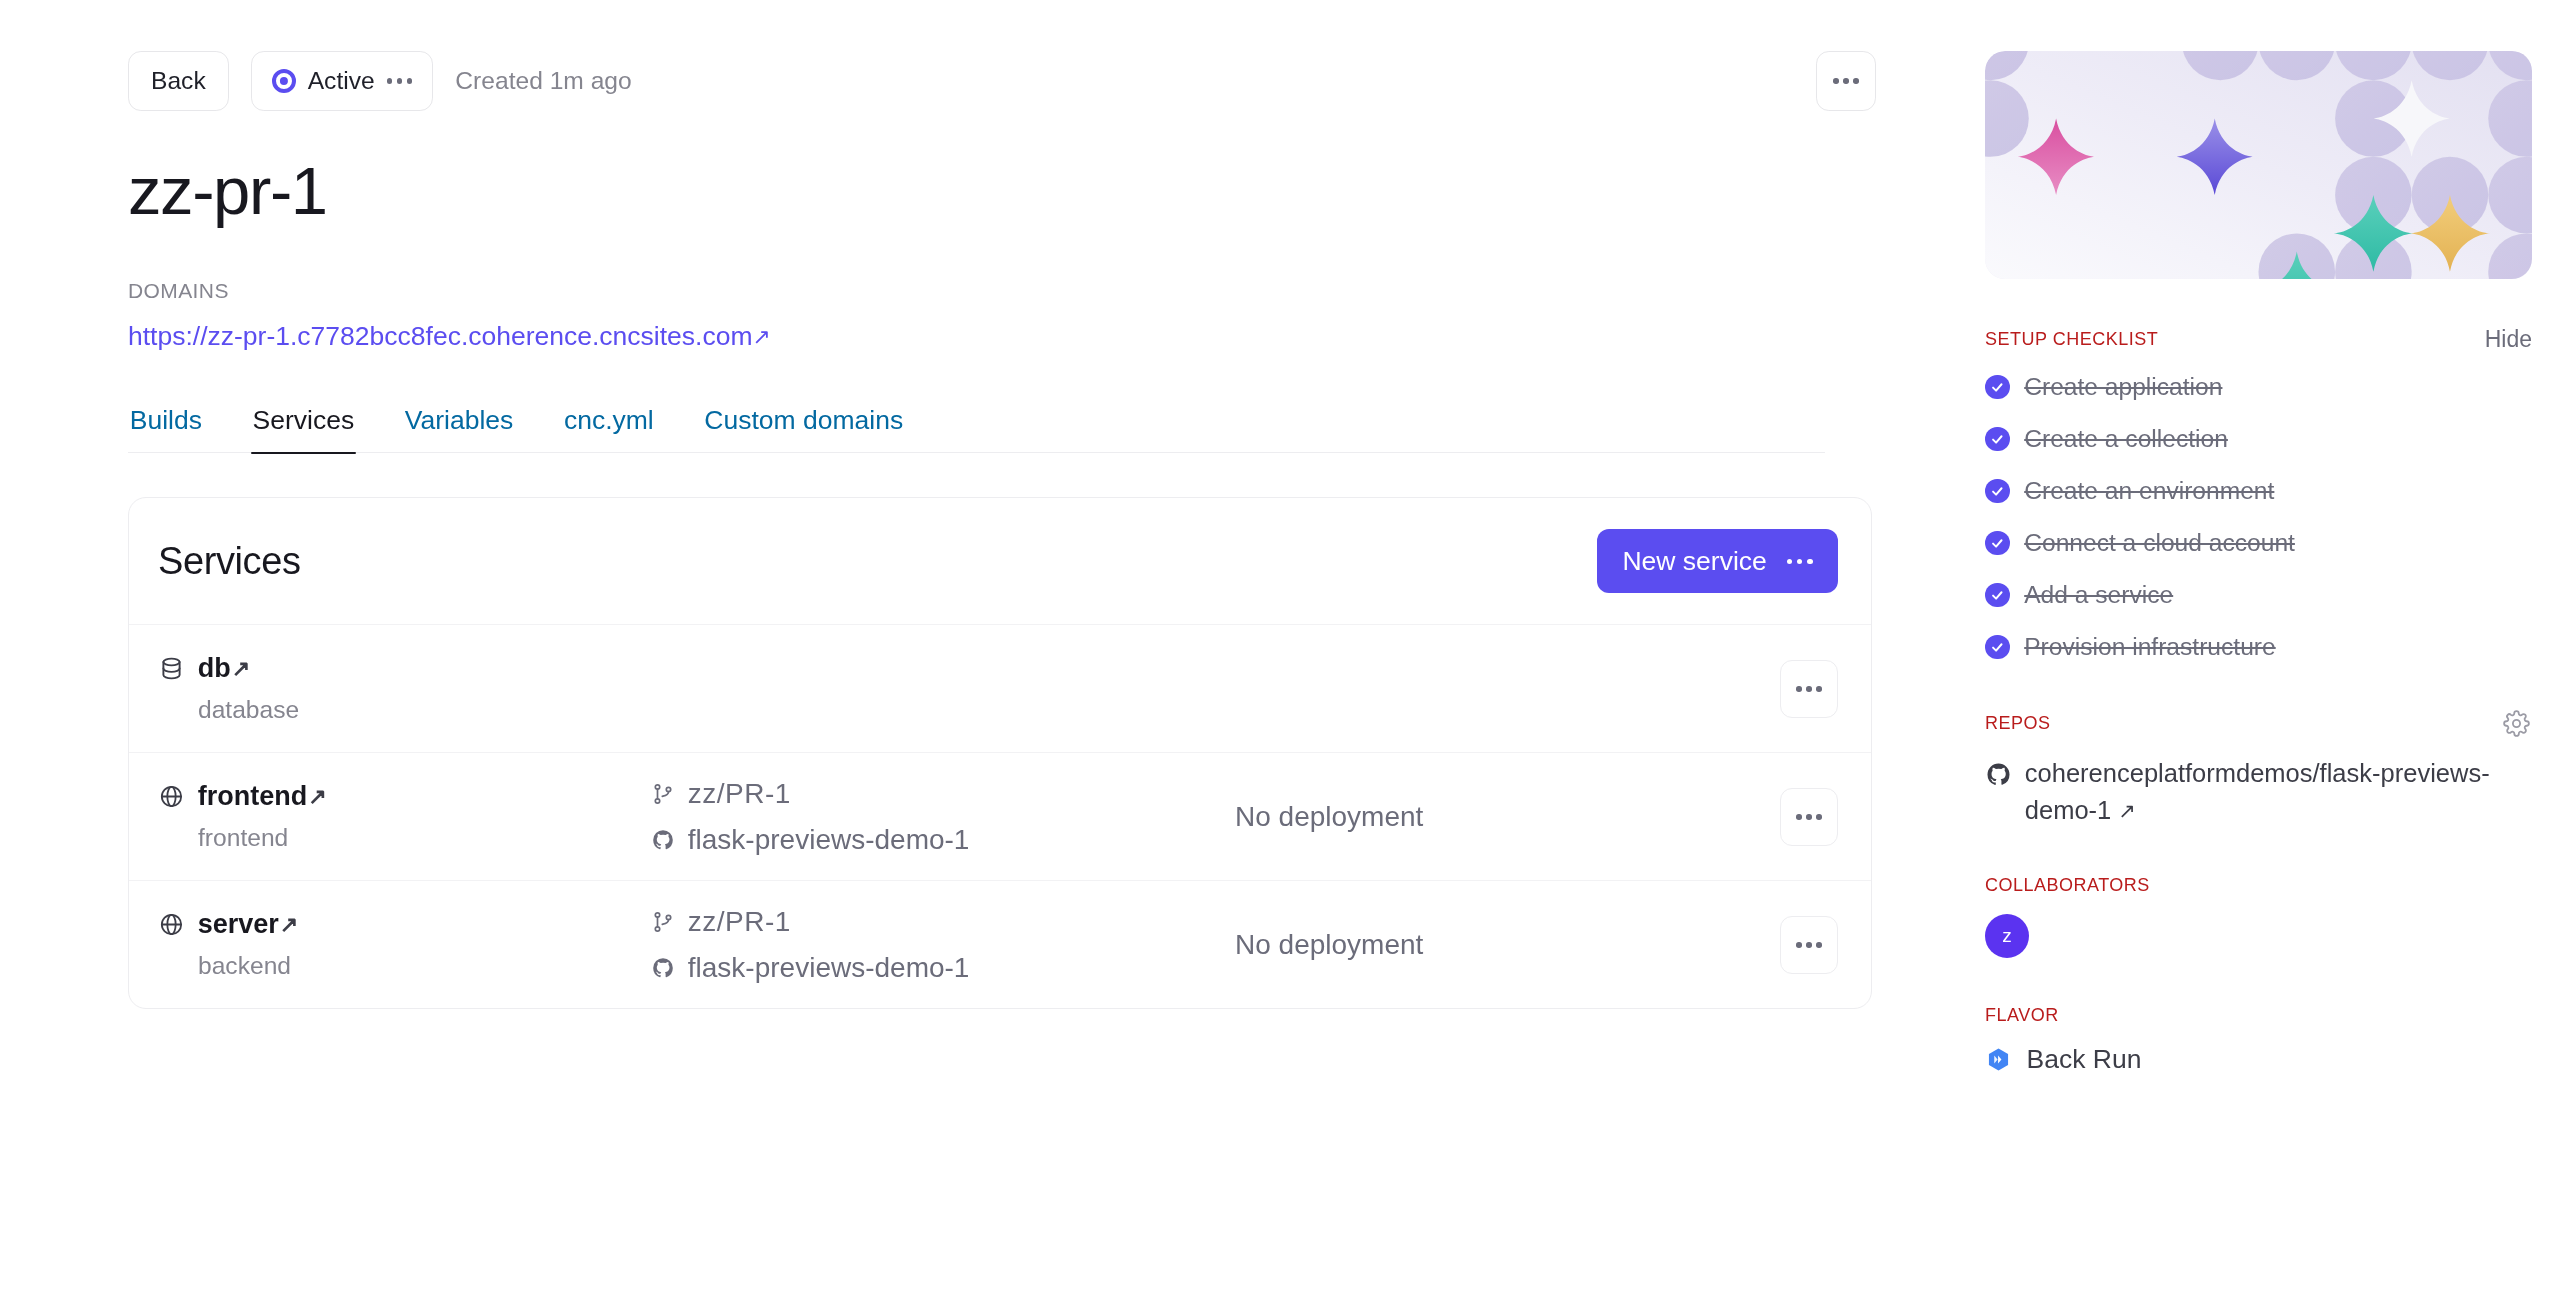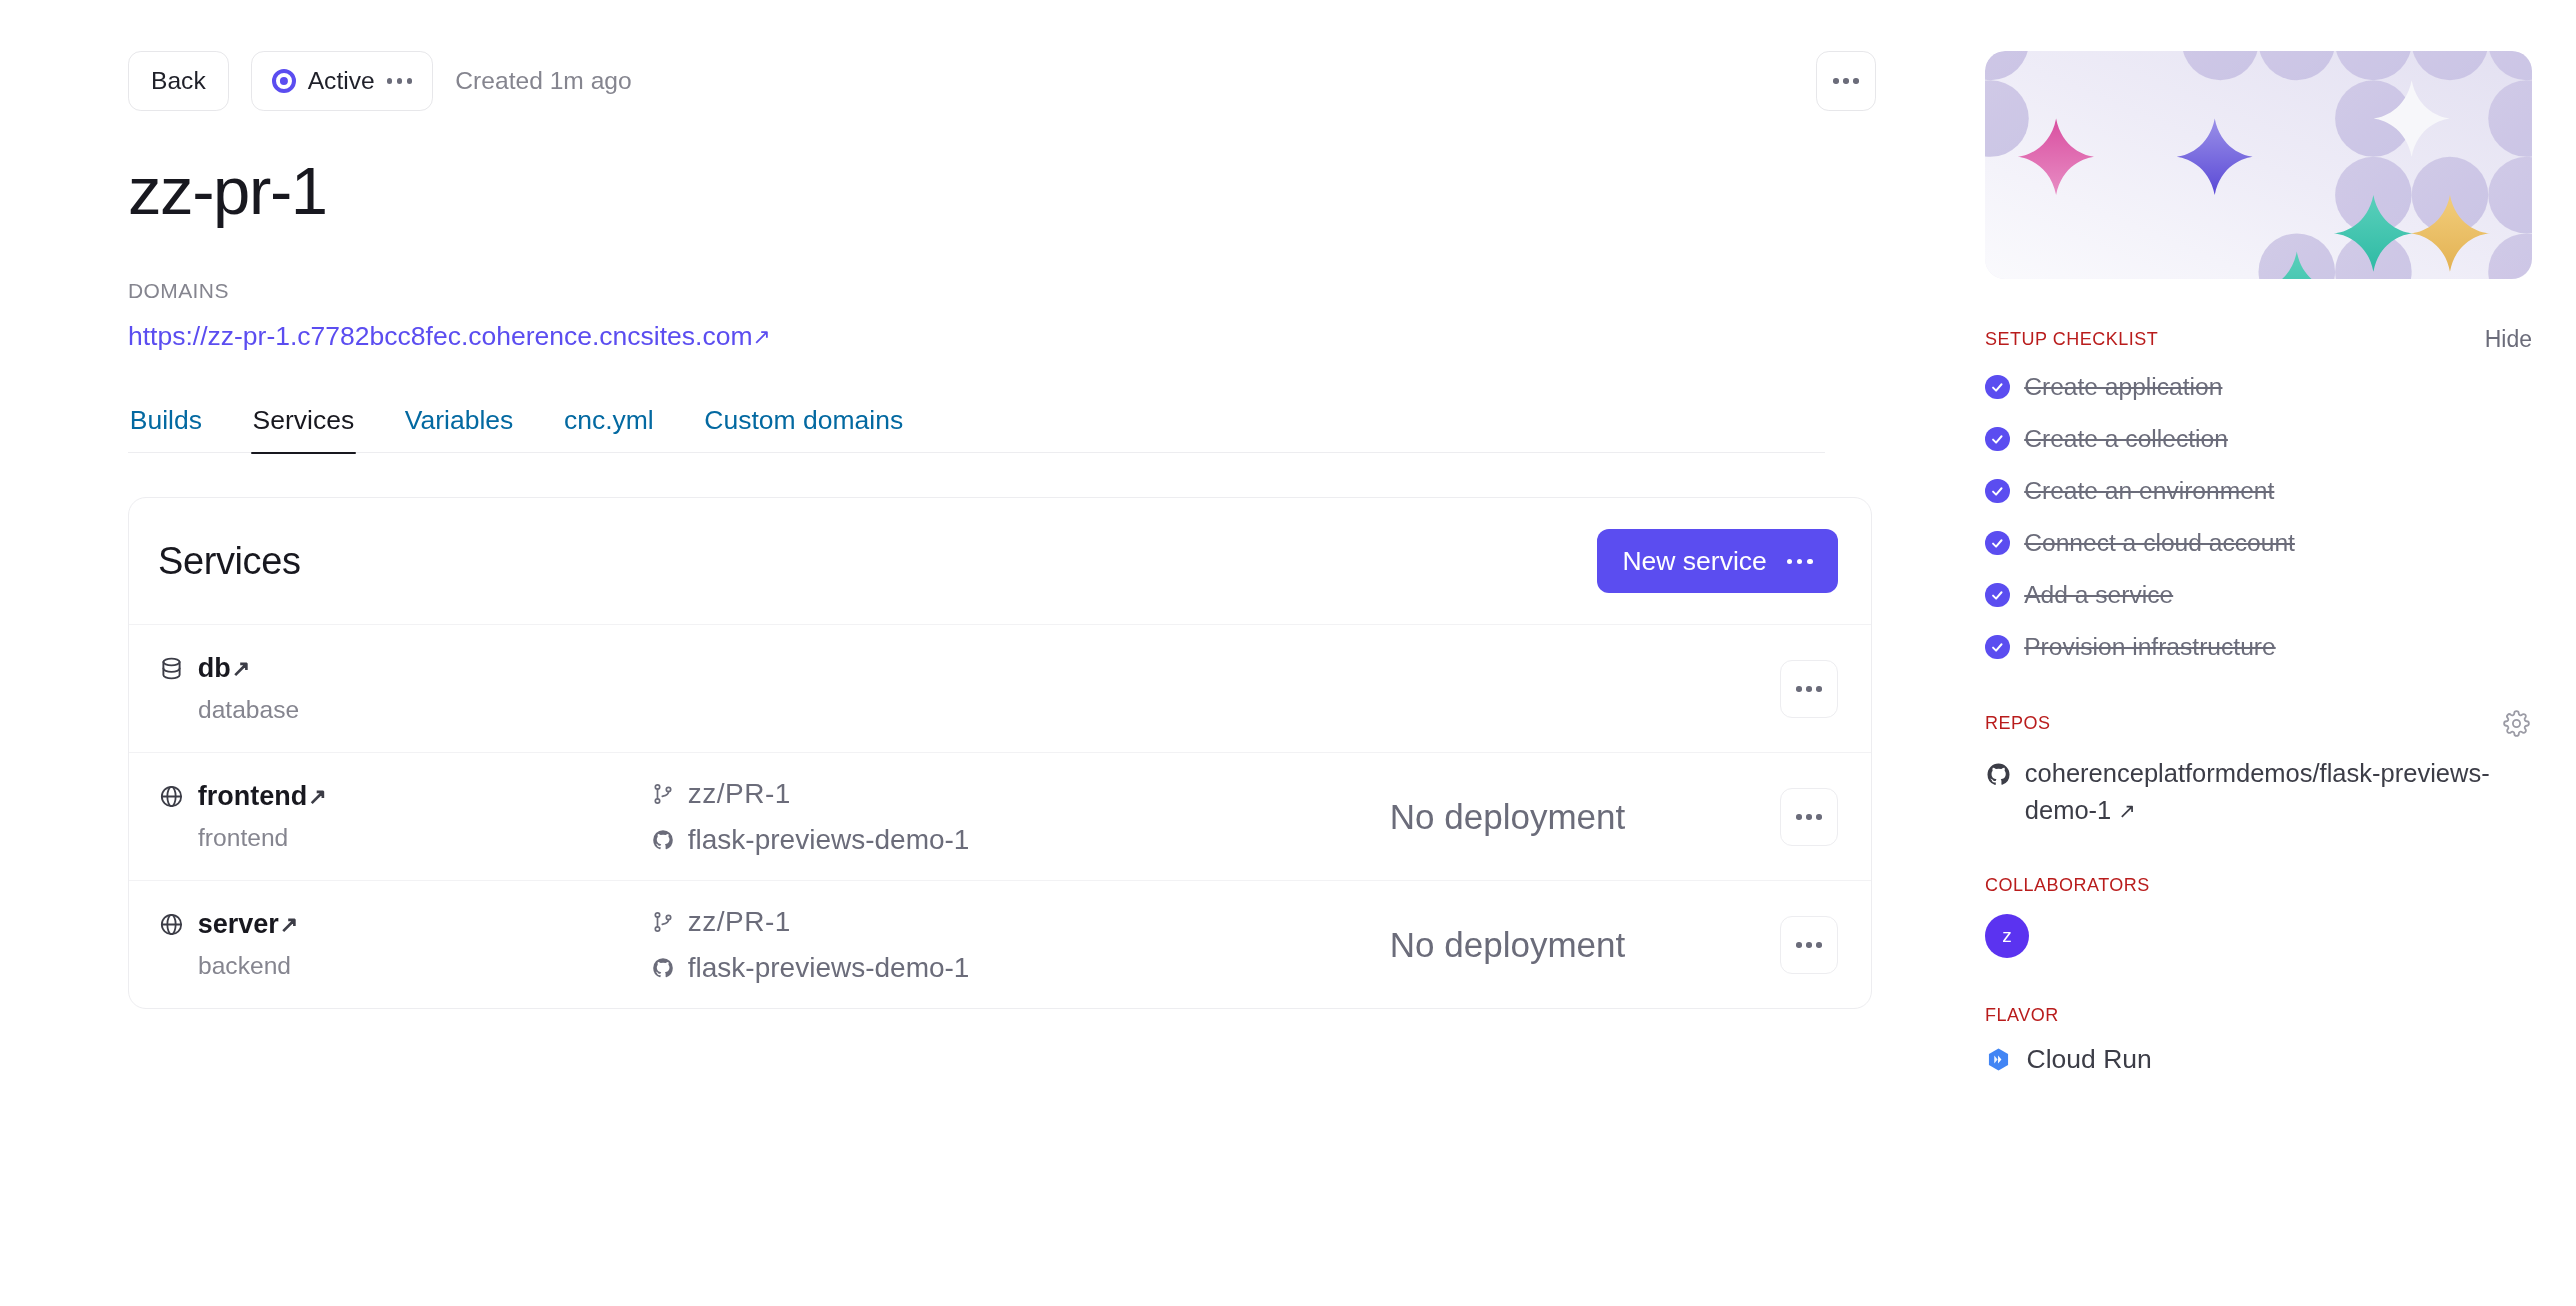--- a/index.html
+++ b/index.html
@@ -262,23 +262,22 @@
     align-items: center;
     gap: 12.8px;
     font-size: 28px;
     color: #6b6c7a;
     letter-spacing: 0.5px;
   }
   .repo-line + .repo-line { margin-top: 13.7px; letter-spacing: 0; }
 
   .svc-col-deploy {
     flex: 1 1 auto;
-    font-size: 35px;
+    font-size: 28px;
     color: #6b6c7a;
-    text-align: center;
   }
 
   .row-more {
     width: 58px; height: 58px;
     flex: 0 0 58px;
     border: 1.8px solid #ededf0;
     border-radius: 12px;
     background: #fff;
     display: flex;
     align-items: center;
@@ -765,19 +764,19 @@
         <span class="side-head-title">FLAVOR</span>
       </div>
       <div class="flavor-item">
         <span class="icon">
           <svg width="27" height="27" viewBox="0 0 24 24">
             <polygon points="12,2.2 20.5,7.1 20.5,16.9 12,21.8 3.5,16.9 3.5,7.1" fill="#4285f4"></polygon>
             <path d="M8.2 8.4 L11.2 12 L8.2 15.6 Z" fill="#ffffff" opacity="0.9"></path>
             <path d="M11.6 8.4 L14.6 12 L11.6 15.6 Z" fill="#ffffff"></path>
           </svg>
         </span>
-        <span class="flavor-label">Cloud Run</span>
+        <span class="flavor-label">Back Run</span>
       </div>
     </div>
 
   </div>
 </div>
 
 
 </body></html>

